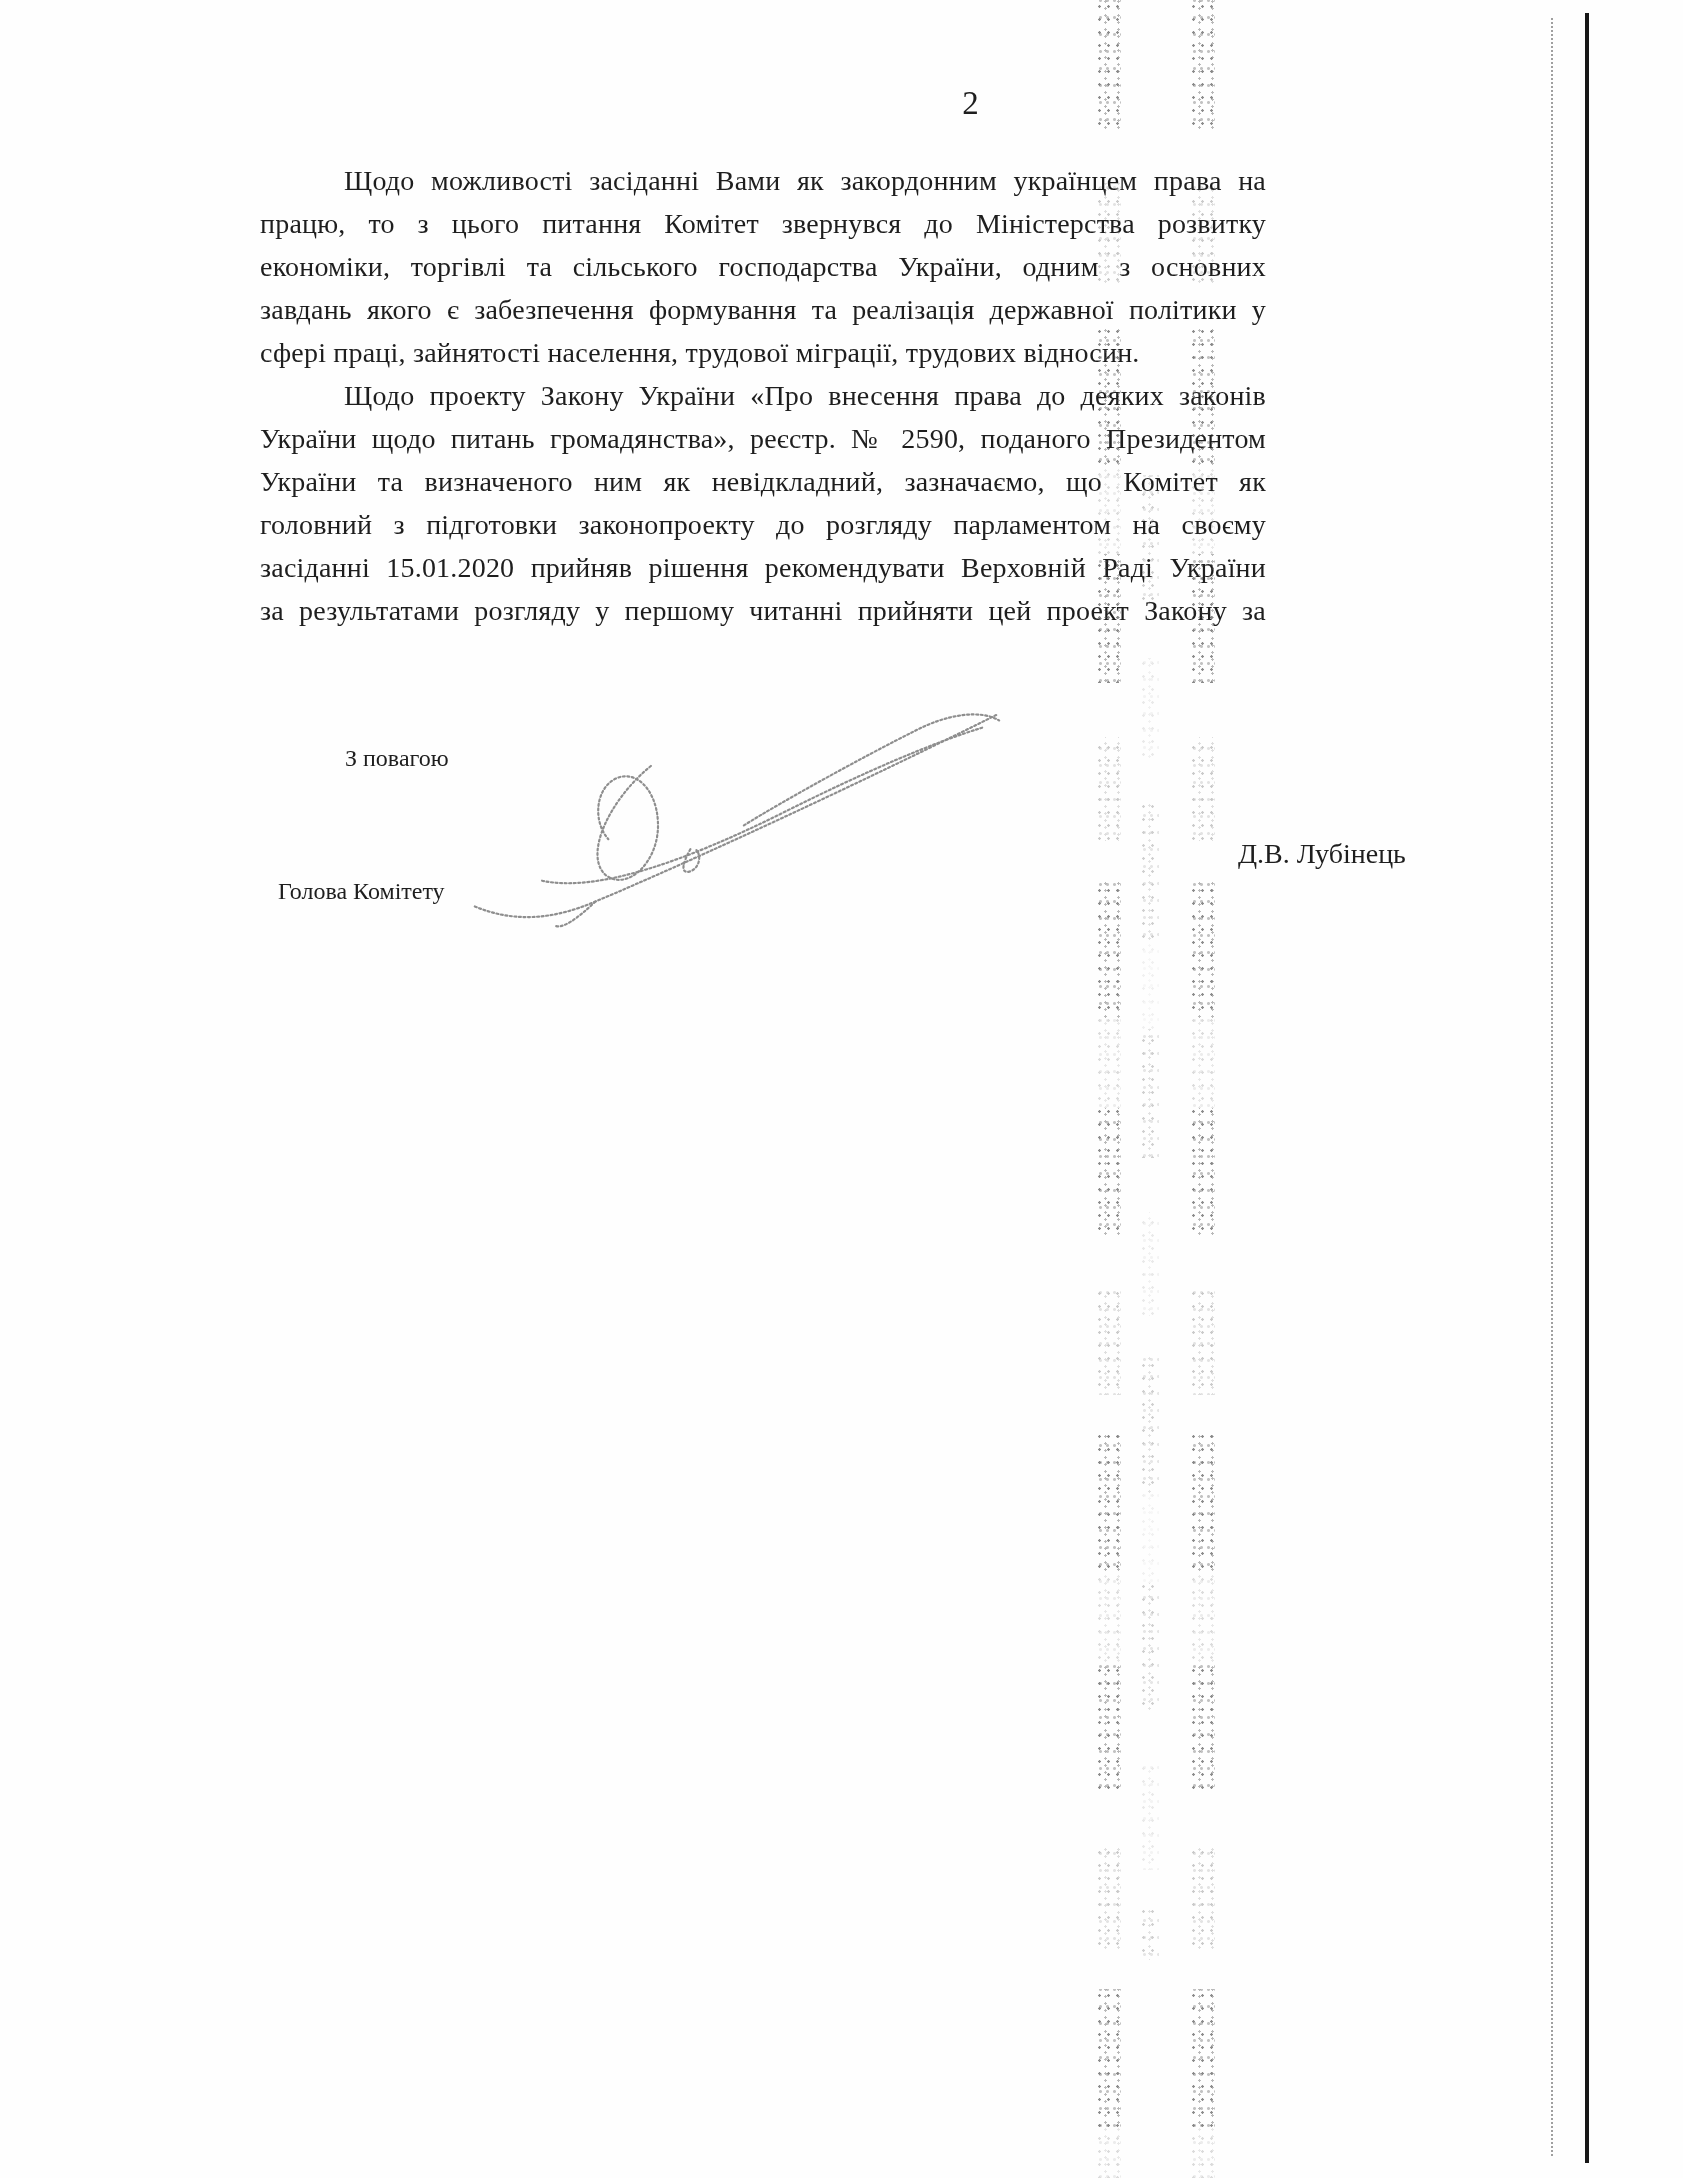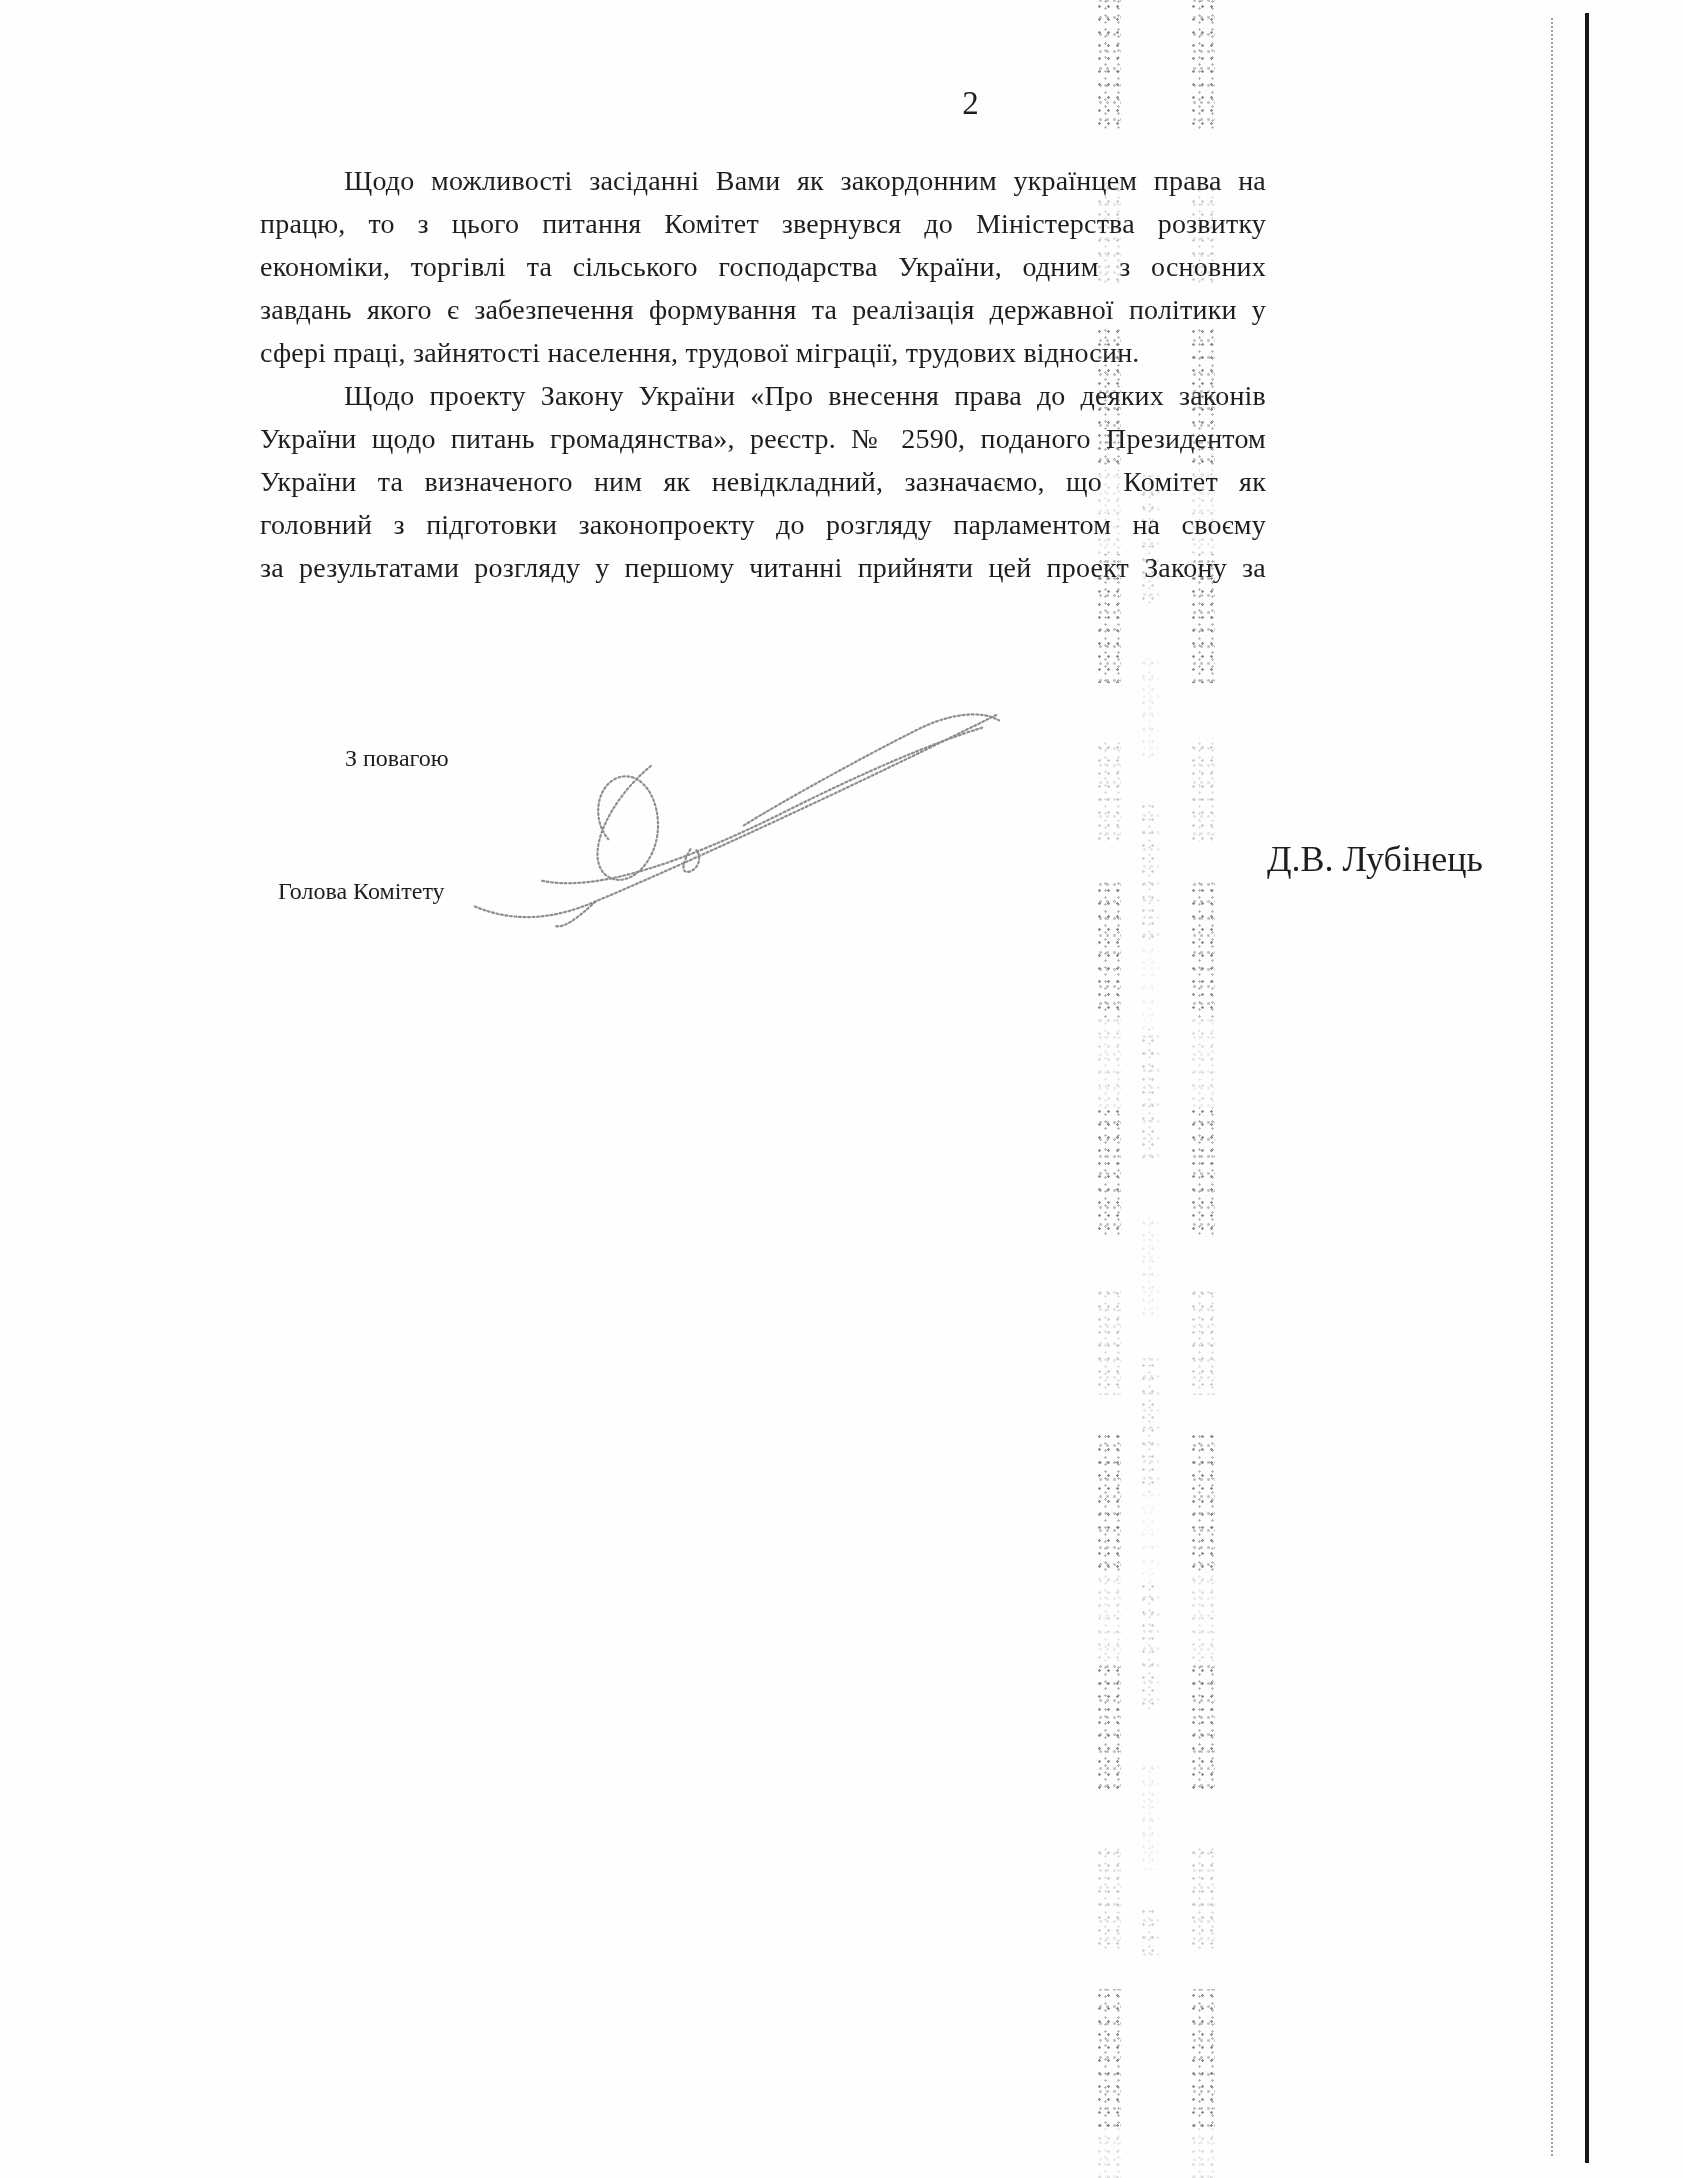--- a/index.html
+++ b/index.html
@@ -43,23 +43,23 @@
     font-size: 24px;
   }
   .signer-title {
     position: absolute;
     left: 278px;
     top: 878px;
     font-size: 24px;
   }
   .signer-name {
     position: absolute;
-    left: 1267px;
+    left: 1238px;
     top: 838px;
-    font-size: 36px;
+    font-size: 28px;
   }
   .signature-svg {
     position: absolute;
     left: 447px;
     top: 671px;
     width: 574px;
     height: 277px;
   }
   
   .rule-thin {
@@ -115,20 +115,21 @@
   <div class="letter-body">
       <div class="line first">Щодо можливості засіданні Вами як закордонним українцем права на</div>
       <div class="line">працю, то з цього питання Комітет звернувся до Міністерства розвитку</div>
       <div class="line">економіки, торгівлі та сільського господарства України, одним з основних</div>
       <div class="line">завдань якого є забезпечення формування та реалізація державної політики у</div>
       <div class="line last">сфері праці, зайнятості населення, трудової міграції, трудових відносин.</div>
       <div class="line first">Щодо проекту Закону України «Про внесення права до деяких законів</div>
       <div class="line">України щодо питань громадянства», реєстр. № 2590, поданого Президентом</div>
       <div class="line">України та визначеного ним як невідкладний, зазначаємо, що Комітет як</div>
       <div class="line">головний з підготовки законопроекту до розгляду парламентом на своєму</div>
+      <div class="line">засіданні 15.01.2020 прийняв рішення рекомендувати Верховній Раді України</div>
       <div class="line">за результатами розгляду у першому читанні прийняти цей проект Закону за</div>
     </div>
 
   <div class="salutation">З повагою</div>
 
   <div class="signer-title">Голова Комітету</div>
 
   <div class="signer-name">Д.В. Лубінець</div>
 
   <svg class="signature-svg" viewBox="0 0 580 280" fill="none" stroke="#8e8e8e" stroke-width="2.2" stroke-linecap="round" stroke-dasharray="2 2.6">

